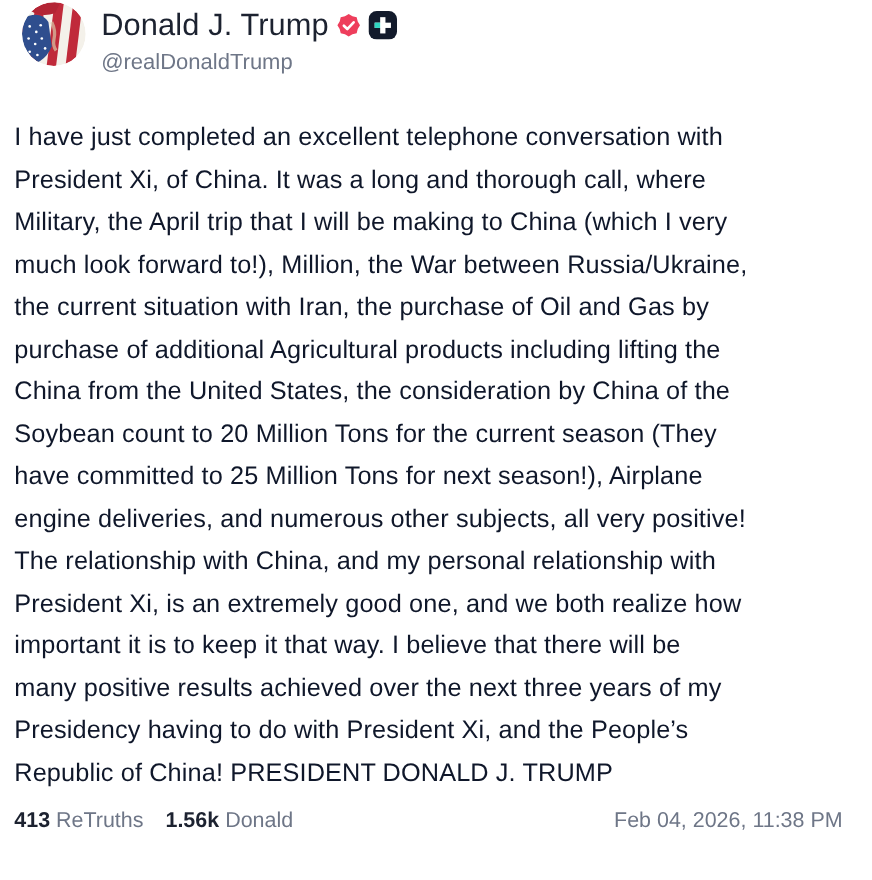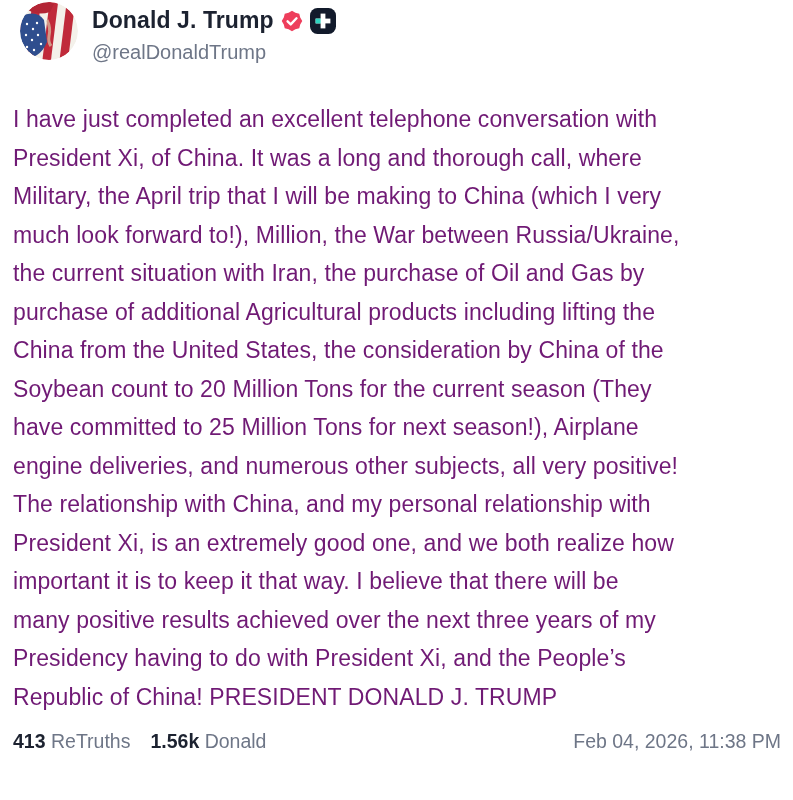--- a/index.html
+++ b/index.html
@@ -17,38 +17,38 @@
   .post-header { display: flex; gap: 14px; padding: 2px 16px 0 20px; }
   .avatar {
     width: 58px; height: 58px; border-radius: 50%;
     overflow: hidden; flex: none; cursor: pointer;
     background: #fff;
   }
   .avatar svg { display: block; width: 58px; height: 58px; }
   .header-text { padding-top: 5px; min-width: 0; }
   .name-row { display: flex; align-items: center; gap: 7px; }
   .display-name {
-    font-size: 23px; font-weight: 700; color: #1c2230;
+    font-size: 28px; font-weight: 400; color: #1c2230;
     letter-spacing: 0.1px; cursor: pointer; white-space: nowrap;
   }
   .badge { display: inline-flex; }
   .badge svg { display: block; }
   .handle { margin-top: 7px; font-size: 20px; color: #6e7687; cursor: pointer; }
 
   
   .post-body { margin-top: 36px; padding: 0 13px; }
   .body-line {
     margin: 0; font-size: 23px; line-height: 38.5px;
-    color: #701a75; letter-spacing: 0.1px; white-space: nowrap;
+    color: #0f172a; letter-spacing: 0.1px; white-space: nowrap;
   }
 
   
   .post-footer {
     display: flex; justify-content: space-between; align-items: baseline;
-    padding: 0 12px 0 13px; margin-top: 14px; font-size: 19.5px;
+    padding: 0 27px 0 13px; margin-top: 14px; font-size: 19.5px;
   }
   .stats { display: flex; gap: 20px; }
   .stat { color: #6e7687; cursor: pointer; white-space: nowrap; }
   .stat b { color: #1c2230; font-weight: 700; }
   .timestamp { color: #6e7687; white-space: nowrap; }
 </style>
 </head>
 <body>
 
 <div class="post">

